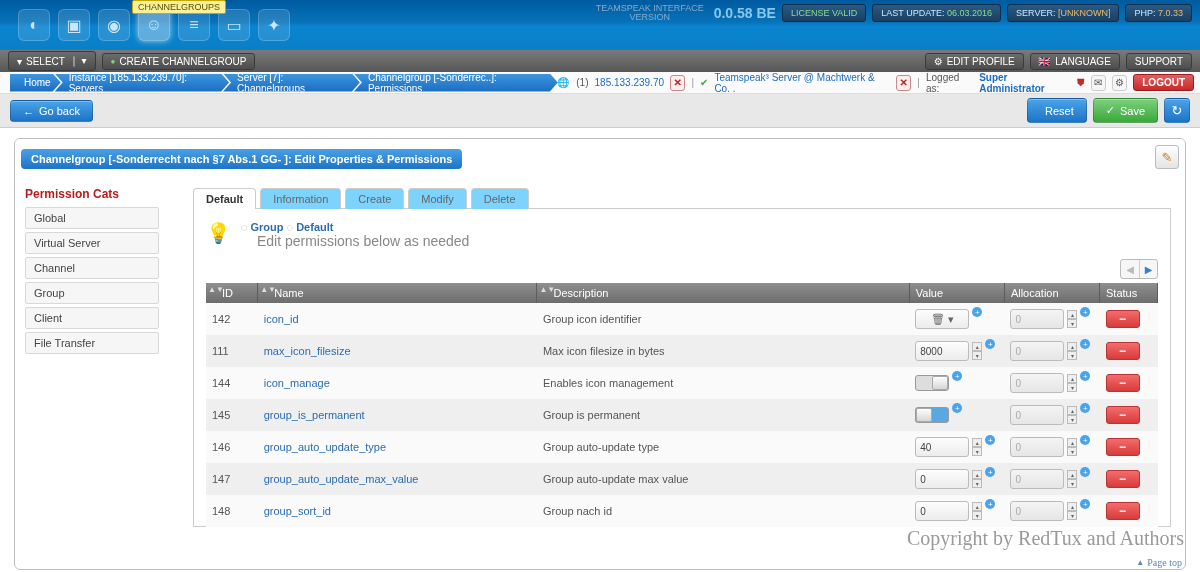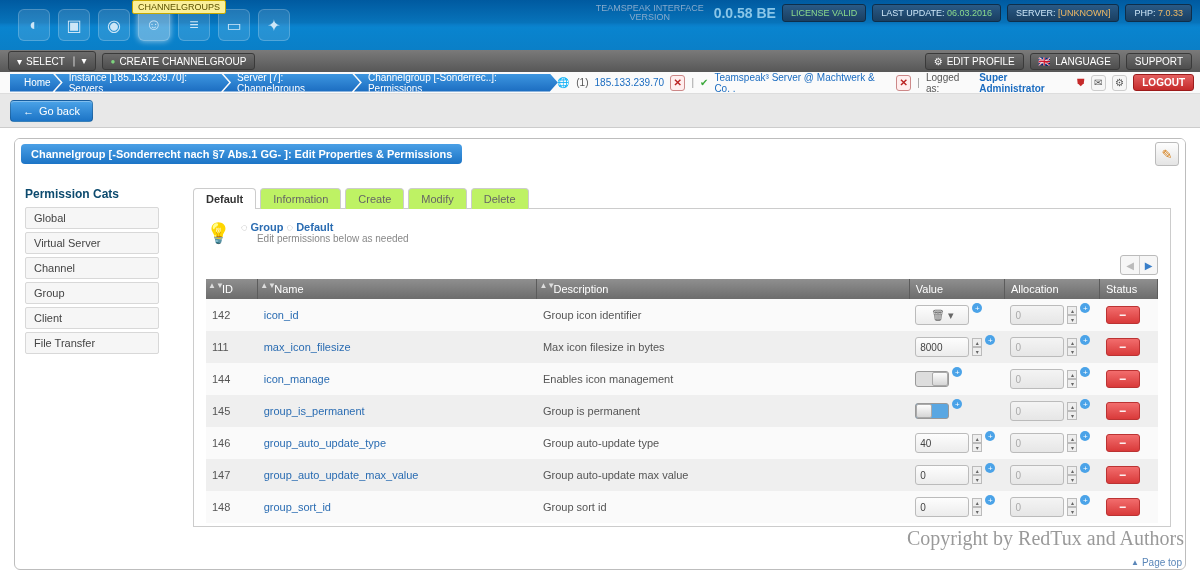--- a/index.html
+++ b/index.html
@@ -46,43 +46,43 @@
   .act-btn::before{font-size:11px;}
   .act-back::before{content:"←";}
   .act-reset::before{content:"";}
   .act-save::before{content:"✓";}
   .act-square { width:26px; padding:4px 0; justify-content:center;}
   .act-square::before{content:"↻"; font-size:13px;}
 
   
   .card-wrap { padding:10px 14px; }
   .card { border:1px solid #bdbdbd; border-radius:6px; overflow:hidden; background:#fff; height:432px; position:relative;}
-  .card-title-row { height:30px; display:flex; align-items:center; padding:0 6px; background:#fff; }
+  .card-title-row { height:30px; display:flex; align-items:flex-end; padding:0 6px; background:#fff; }
   .card-title { background:linear-gradient(to bottom,#4aa0e6,#1c74c6); color:#fff; font-weight:bold; font-size:11px; border-radius:4px; padding:4px 10px;}
   .pencil-btn { margin-left:auto; width:24px; height:24px; background:linear-gradient(to bottom,#fefefe,#e4e4e4); border:1px solid #bbb; border-radius:3px; display:flex;align-items:center;justify-content:center; color:#d47b12; font-size:13px; cursor:pointer;}
 
   .success-bar { background:#e4f6e1; border:1px solid #b6e2ac; border-left:none; border-right:none; color:#356a2c; padding:4px 10px; font-size:11px; display:flex; align-items:center; gap:6px;}
   .success-bar::before{content:"✔"; background:#68b55e; color:#fff; width:13px;height:13px;border-radius:50%; display:inline-flex;align-items:center;justify-content:center; font-size:9px;}
 
   .columns { display:flex; height:370px; }
   .leftcol { width:148px; padding:10px 4px 10px 10px; }
-  .leftcol h3 { color:#0c4a6e; font-size:12px; margin-bottom:6px; font-weight:bold;}
+  .leftcol h3 { color:#b91c1c; font-size:12px; margin-bottom:6px; font-weight:bold;}
   .cat-item { background:#f6f6f6; border:1px solid #d8d8d8; border-radius:2px; padding:4px 8px; font-size:11px; color:#444; margin-bottom:3px; cursor:pointer;}
   
   .rightcol { flex:1; padding:10px 14px 0 30px; }
   .tabs { display:flex; gap:4px; border-bottom:1px solid #ccc; }
-  .tab { background:#bef264; border:1px solid #ccc; border-bottom:none; border-radius:4px 4px 0 0; padding:4px 12px; font-size:11px; color:#666; cursor:pointer; position:relative; top:1px;}
+  .tab { background:#7dd3fc; border:1px solid #ccc; border-bottom:none; border-radius:4px 4px 0 0; padding:4px 12px; font-size:11px; color:#666; cursor:pointer; position:relative; top:1px;}
   .tab.active { background:#fff; color:#333; font-weight:bold; }
   
   .tab-body { border:1px solid #ccc; border-top:none; padding:12px 12px 4px 12px; background:#fff; height:318px; }
   .hint-row { display:flex; gap:10px; align-items:flex-start; margin-bottom:10px;}
   .bulb { font-size:20px; color:#f5c518;}
   .hint-text .t { color:#2a6cb2; font-weight:bold; font-size:11px;}
   .hint-text .t .dot{ color:#999; font-weight:normal;}
-  .hint-text .s { color:#888; font-size:10px;padding-left:16px;}
+  .hint-text .s { color:#888; font-size:14px;padding-left:16px;}
   
   .grid-tools { display:flex; justify-content:flex-end; margin-bottom:4px; gap:2px;}
   .grid-tools .pagebox{ border:1px solid #bbb; border-radius:3px; display:flex; background:#f6f6f6;}
   .grid-tools .pbtn{ width:18px;height:18px;display:flex;align-items:center;justify-content:center;color:#3a7fc9;cursor:pointer;font-size:10px;}
   .grid-tools .pbtn.disabled{color:#bbb; cursor:default;}
   .grid-tools .pbtn + .pbtn{border-left:1px solid #ccc;}
 
   table.perm { width:100%; border-collapse:collapse; font-size:11px;}
   table.perm thead th { background:linear-gradient(to bottom,#8f8f8f,#6c6c6c); color:#fff; text-align:left; padding:4px 6px; font-weight:normal; border-right:1px solid #5c5c5c; position:relative;}
   table.perm thead th .sort{ position:absolute; left:2px; top:2px; font-size:8px; color:#ddd;}
@@ -104,21 +104,21 @@
   .toggle.on .knob{ left:0;}
   
   .cell-wrap{display:flex;align-items:center;gap:3px;}
   .plus-dot{ width:10px;height:10px;border-radius:50%;background:#4ba3e8;color:#fff;font-size:8px;display:flex;align-items:center;justify-content:center;cursor:pointer; position:relative; top:-7px;}
   .spin{ width:10px; display:flex; flex-direction:column; }
   .spin div{height:9px;border:1px solid #bbb;background:#eee;font-size:6px;display:flex;align-items:center;justify-content:center;color:#666;cursor:pointer;}
 
   .del-btn{ width:34px;height:18px;border:1px solid #b33;border-radius:3px;background:linear-gradient(to bottom,#f26d6d,#d93a3a);color:#fff;display:flex;align-items:center;justify-content:center;cursor:pointer;font-weight:bold;font-size:12px;}
 
   .watermark{ position:fixed; right:16px; bottom:22px; font-size:20px; color:rgba(70,70,70,0.55); font-family:Georgia,serif;}
-  .pagetop { position:fixed; right:18px; bottom:4px; font-size:10px; color:#5a86b8; display:flex; align-items:center; gap:3px; cursor:pointer;}
+  .pagetop { position:fixed; right:18px; bottom:4px; font-size:10px; color:#5a86b8; display:flex; align-items:center; gap:3px; cursor:pointer;font-family:Liberation Serif, serif;}
   .pagetop::before{content:"▲"; font-size:8px;}
 </style>
 </head>
 <body>
 
 <div class="topbar">
   <div class="nav-icons">
     <div class="nav-icon">◐</div>
     <div class="nav-icon">▣</div>
     <div class="nav-icon">◉</div>
@@ -182,20 +182,29 @@
     <div class="tiny-ic">✉</div>
     <div class="tiny-ic">⚙</div>
     <div class="logout-btn">LOGOUT</div>
   </div>
 </div>
 
 <div class="actionbar">
   <div class="act-btn act-blue act-back">
       <span>Go back</span>
     </div>
+  <div style="display:flex; gap:6px;">
+    <div class="act-btn act-blue act-reset">
+        <span>Reset</span>
+      </div>
+    <div class="act-btn act-green act-save">
+        <span>Save</span>
+      </div>
+    <div class="act-btn act-blue act-square"></div>
+  </div>
 </div>
 
 <div class="card-wrap">
   <div class="card">
     <div class="card-title-row">
       <div class="card-title">Channelgroup [-Sonderrecht nach §7 Abs.1 GG- ]: Edit Properties &amp; Permissions</div>
       <div class="pencil-btn">✎</div>
     </div>
     <div style="height:8px;"></div>
     <div class="columns">
@@ -398,21 +407,21 @@
                       <div class="plus-dot">+</div>
                     </div>
                   </td>
                   <td>
                     <div class="del-btn">−</div>
                   </td>
                 </tr>
                 <tr>
                   <td>148</td>
                   <td class="name">group_sort_id</td>
-                  <td>Group sort id</td>
+                  <td>Group nach id</td>
                   <td class="val-cell">
                     <div class="cell-wrap">
                       <input class="num-input" value="0" style="">
                       <div class="spin">
                         <div>▴</div>
                         <div>▾</div>
                       </div>
                       <div class="plus-dot">+</div>
                     </div>
                   </td>

